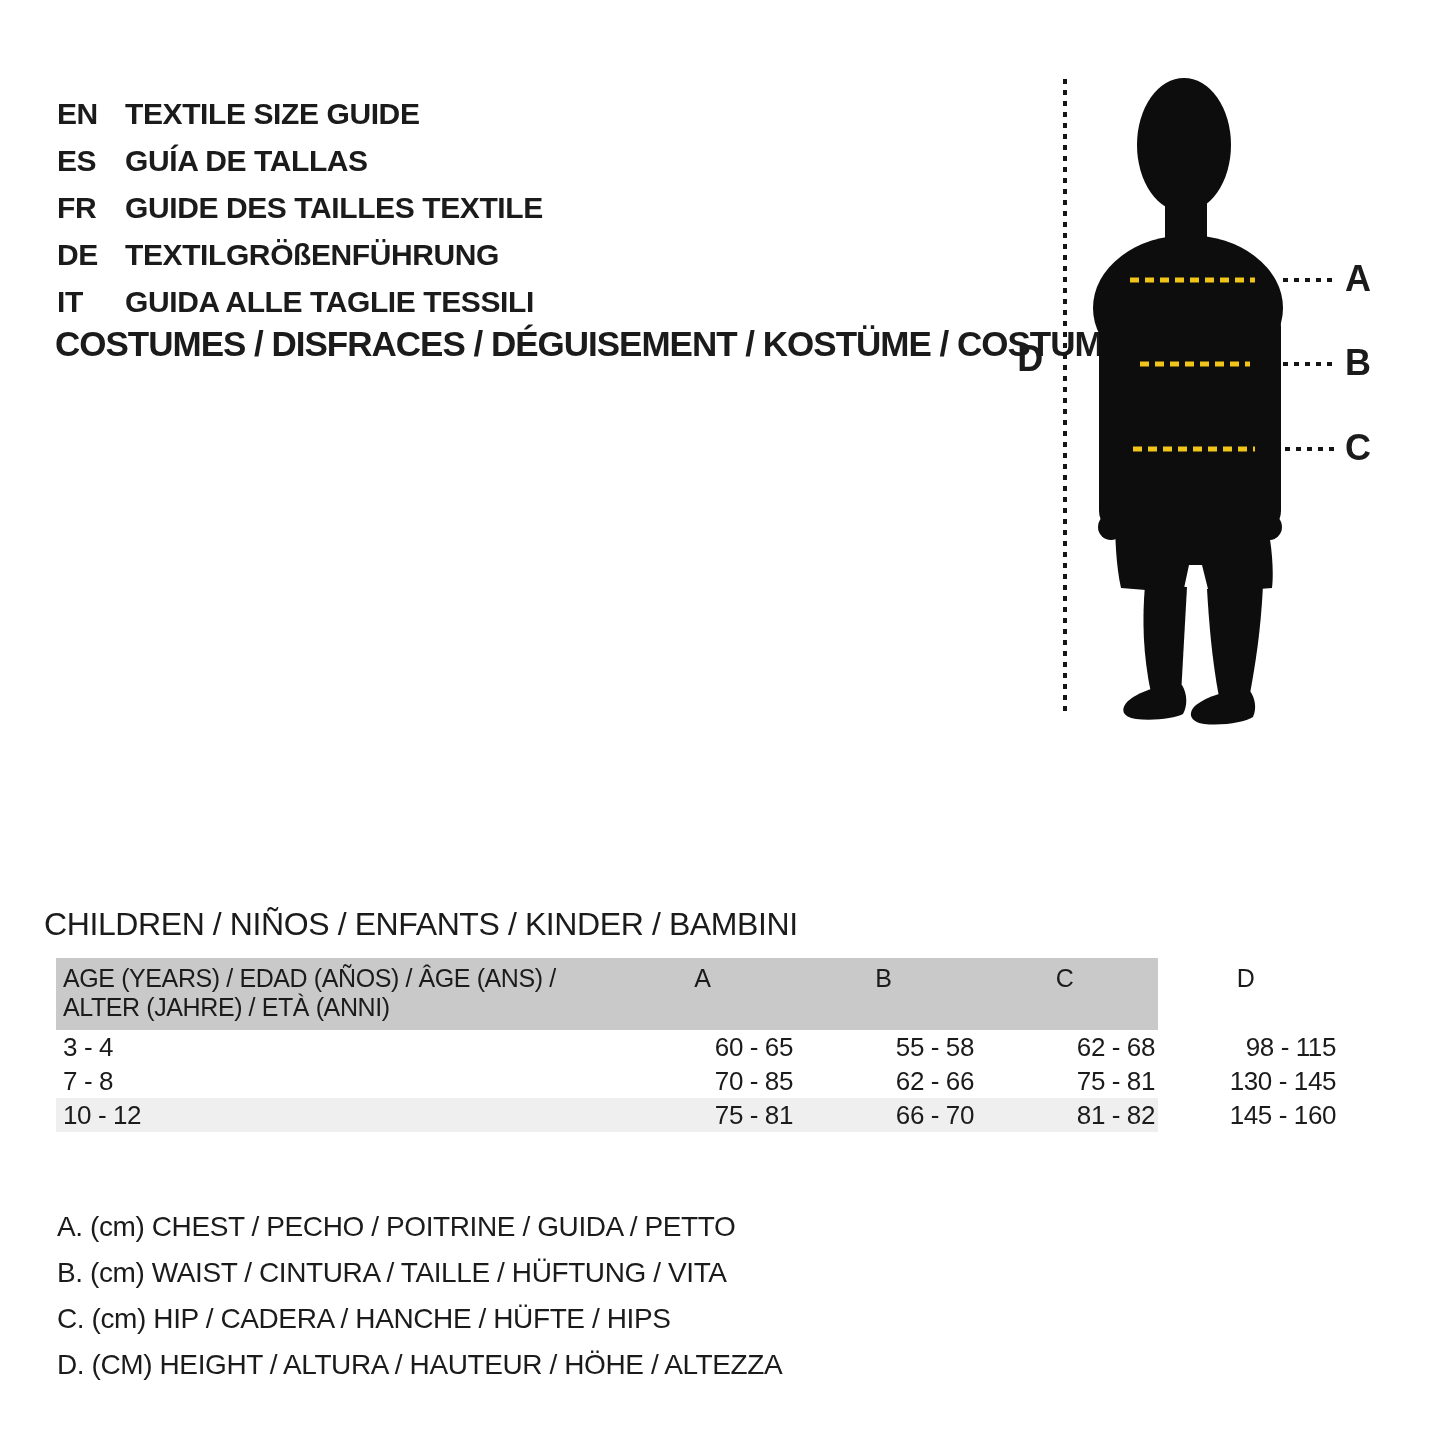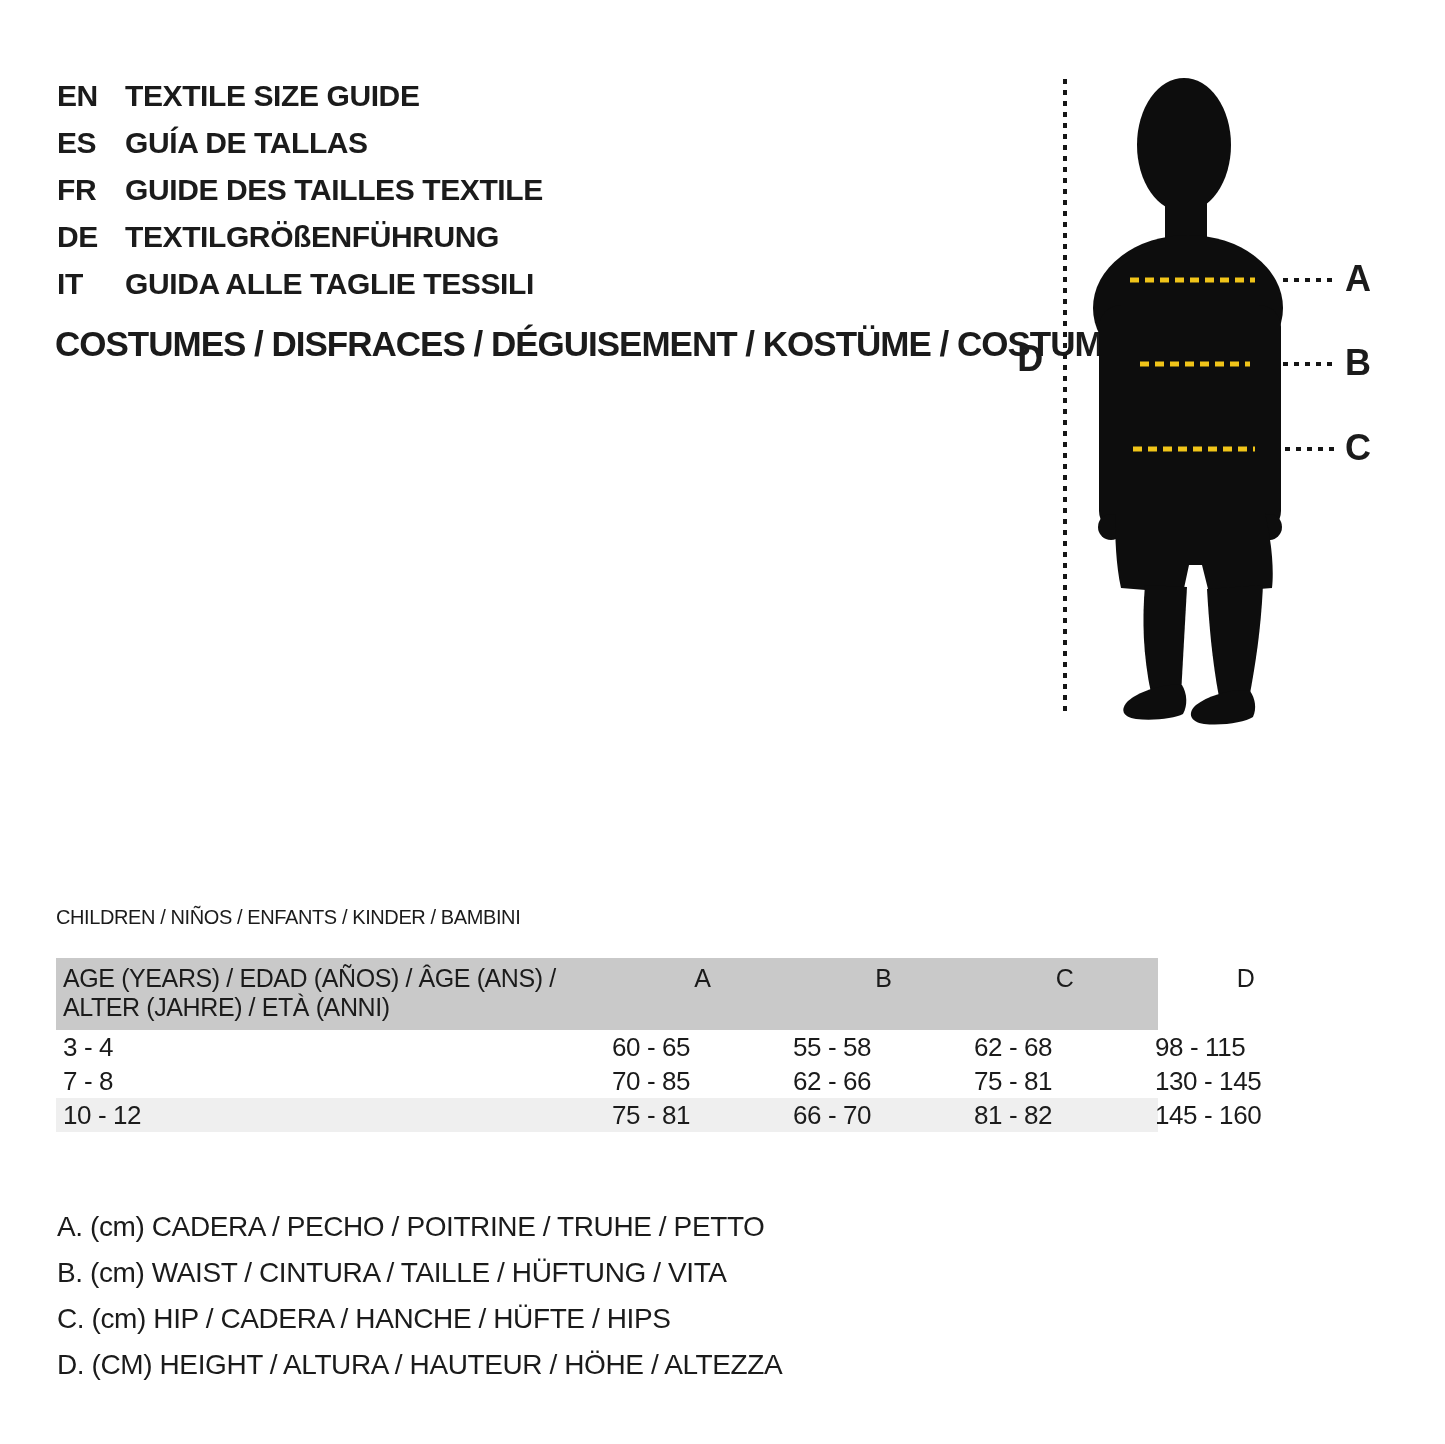--- a/index.html
+++ b/index.html
@@ -6,21 +6,21 @@
   .page{
     position:relative;
     width:1445px;height:1444px;
     background:#ffffff;
     font-family:"Liberation Sans","DejaVu Sans",sans-serif;
     color:#1b1b1b;
     overflow:hidden;
     letter-spacing:-0.4px;
   }
   
-  .lang-list{position:absolute;left:57px;top:72px;}
+  .lang-list{position:absolute;left:57px;top:90px;}
   .lang-row{display:flex;height:47px;line-height:47px;font-size:30px;font-weight:bold;}
   .lang-code{width:68px;}
   
   .category{
     position:absolute;left:55px;top:324px;
     font-size:35px;font-weight:800;letter-spacing:-1px;
   }
   
   .vline{
     position:absolute;left:1063px;top:79px;width:4px;height:636px;
@@ -32,33 +32,33 @@
   }
   .fig-svg{position:absolute;left:1085px;top:75px;}
   .measure-label{
     position:absolute;left:1345px;width:42px;text-align:left;
     font-size:36px;font-weight:bold;
   }
   .measure-label.a{top:258px;}
   .measure-label.b{top:342px;}
   .measure-label.c{top:427px;}
   
-  .section-heading{position:absolute;left:56px;top:906px;font-size:20px;}
+  .section-heading{position:absolute;left:44px;top:906px;font-size:32px;}
   .size-table{position:absolute;left:56px;top:958px;width:1326px;}
   .t-row{
     display:grid;
     grid-template-columns:556px 181px 181px 181px 181px;
     width:1102px;box-sizing:border-box;padding-right:46px;
   }
   .t-header{background:#c9c9c9;min-height:65px;font-size:25px;}
   .t-header .label-cell{padding:6px 0 8px 7px;line-height:29px;}
   .t-header .col-cell{padding-top:6px;text-align:center;line-height:29px;}
   .t-data{height:34px;line-height:34px;font-size:26px;}
   .t-data .label-cell{padding-left:7px;}
-  .t-data .val-cell{text-align:left;}
+  .t-data .val-cell{text-align:right;}
   .t-data.odd{background:#ffffff;}
   .t-data.even{background:#efefef;}
   
   .footnotes{position:absolute;left:57px;top:1204px;}
   .footnote{height:46px;line-height:46px;font-size:28px;}
 </style>
 </head>
 <body>
 
 <div class="page">
@@ -162,19 +162,19 @@
     <div class="t-row t-data even">
       <div class="label-cell">10 - 12</div>
       <div class="val-cell">75 - 81</div>
       <div class="val-cell">66 - 70</div>
       <div class="val-cell">81 - 82</div>
       <div class="val-cell">145 - 160</div>
     </div>
   </div>
 
   <div class="footnotes">
-    <div class="footnote">A. (cm) CADERA / PECHO / POITRINE / TRUHE / PETTO</div>
+    <div class="footnote">A. (cm) CHEST / PECHO / POITRINE / GUIDA / PETTO</div>
     <div class="footnote">B. (cm) WAIST / CINTURA / TAILLE / HÜFTUNG / VITA</div>
     <div class="footnote">C. (cm) HIP / CADERA / HANCHE / HÜFTE / HIPS</div>
     <div class="footnote">D. (CM) HEIGHT / ALTURA / HAUTEUR / HÖHE / ALTEZZA</div>
   </div>
 
 </div>
 
 </body></html>

